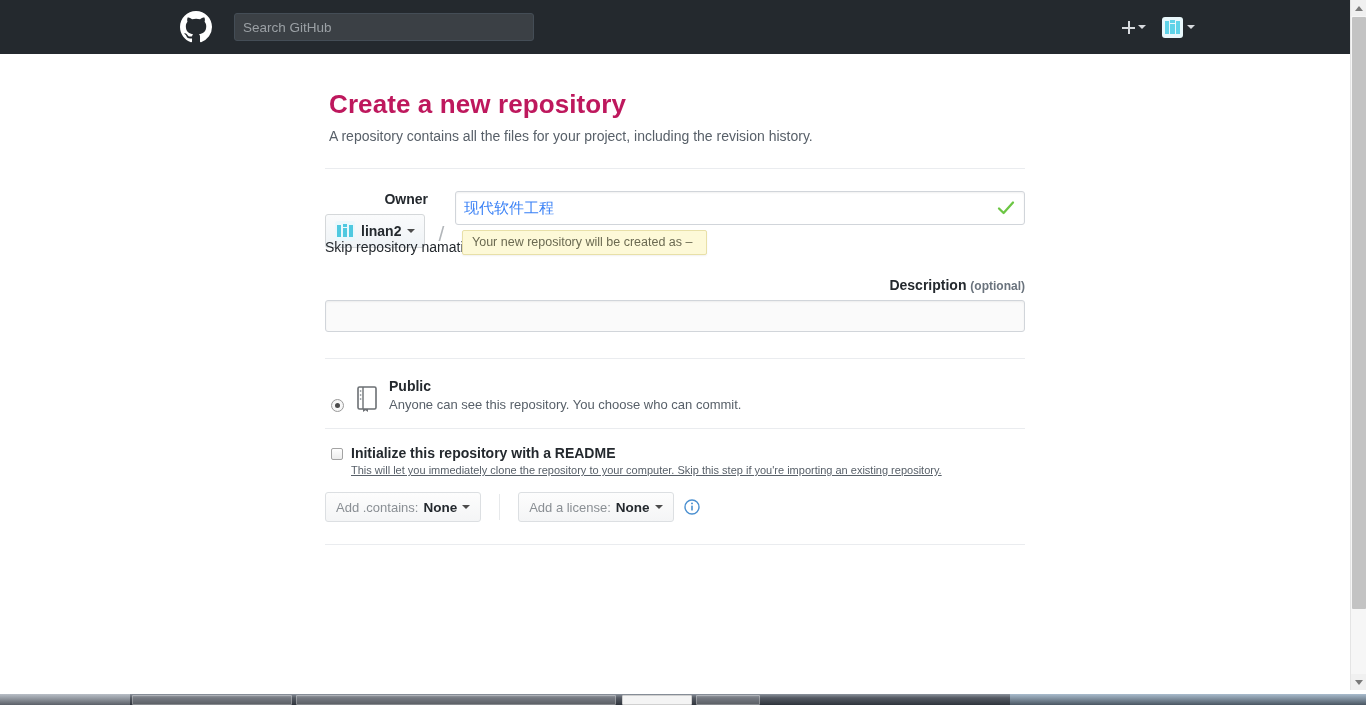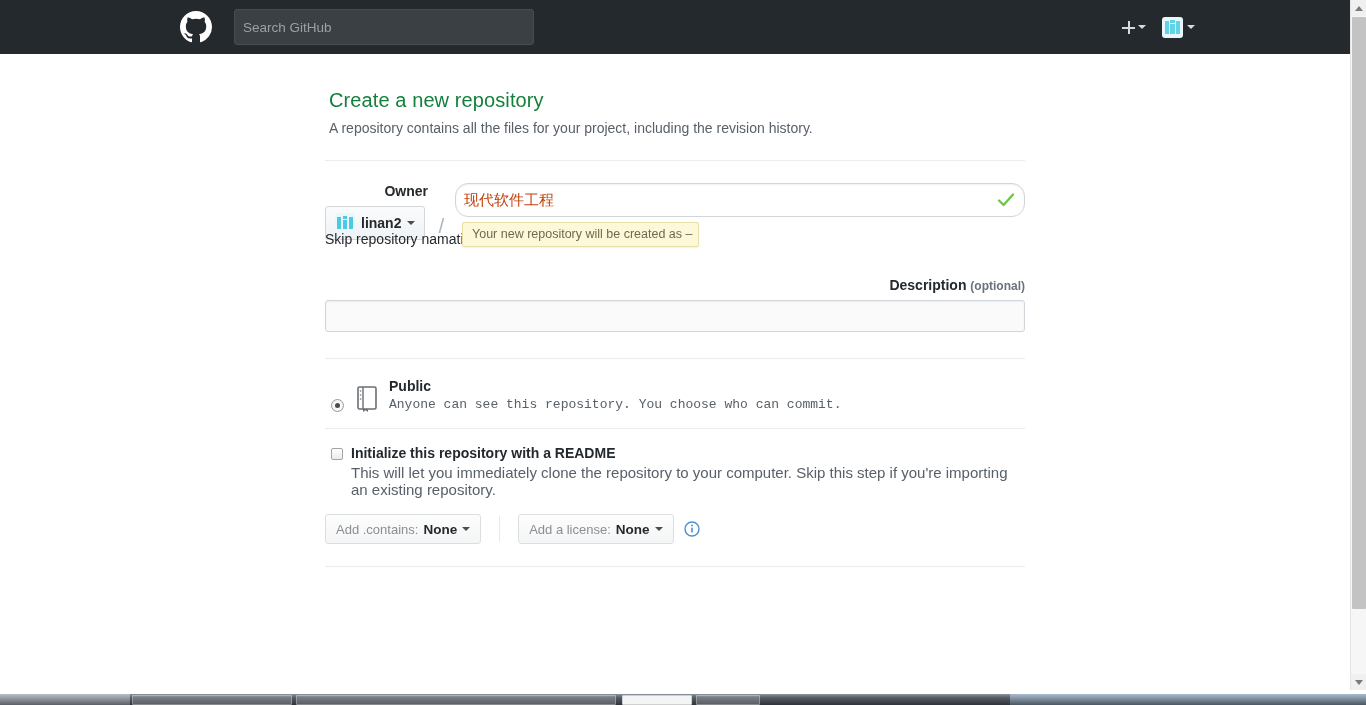--- a/index.html
+++ b/index.html
@@ -33,21 +33,21 @@
   .gh-logo {
     margin-left: 180px;
     width: 32px; height: 32px;
     display: flex; align-items: center; justify-content: center;
   }
   .gh-logo svg { fill: #ffffff; width: 32px; height: 32px; display: block; }
 
   .gh-search {
     margin-left: 22px;
     width: 300px;
-    height: 36px;
+    height: 28px;
     background: #3b4045;
     border: 1px solid #444d56;
     border-radius: 3px;
     color: #9ba0a5;
     font-size: 13.5px;
     padding: 12px 8px;
     line-height: 26px;
     outline: none;
     font-family: "Liberation Sans", sans-serif;
   }
@@ -122,23 +122,23 @@
   }
 
   .container {
     width: 700px;
     margin: 0 auto;
     padding-top: 35px;
     position: relative;
   }
 
   h1.page-title {
-    font-size: 20px;
-    font-weight: normal;
-    color: #15803d;
+    font-size: 26px;
+    font-weight: bold;
+    color: #be185d;
     margin: 0 0 8px 4px;
     letter-spacing: 0.1px;
   }
   .page-subtitle {
     font-size: 14px;
     color: #586069;
     margin: 0 0 24px 4px;
   }
 
   .rule {
@@ -196,25 +196,25 @@
     color: #b1b5b9;
     margin: 0 9px;
     line-height: 34px;
   }
 
   .name-input-wrap { position: relative; }
   .name-input {
     width: 100%;
     height: 34px;
     border: 1px solid #d1d5da;
-    border-radius: 13px;
+    border-radius: 3px;
     background: #fff;
     padding: 0 30px 0 8px;
     font-size: 15px;
-    color: #c2410c;
+    color: #3b82f6;
     outline: none;
     font-family: "Liberation Sans", sans-serif;
     box-shadow: inset 0 1px 2px rgba(27,31,35,0.065);
   }
   .check-ok {
     position: absolute;
     right: 10px; top: 8px;
     width: 18px; height: 18px;
   }
   .check-ok svg { display: block; }
@@ -228,21 +228,21 @@
   }
   .hint b { font-weight: bold; }
 
   .tooltip {
     position: absolute;
     left: 137px;
     top: -9px;
     background: #fdf9d8;
     border: 1px solid #e8e0a8;
     border-radius: 2px;
-    padding: 4px 5px 5px 9px;
+    padding: 4px 13px 5px 9px;
     font-size: 12.5px;
     color: #6b6a52;
     white-space: nowrap;
     z-index: 5;
     box-shadow: 0 1px 2px rgba(0,0,0,0.06);
   }
 
   .desc-input {
     width: 100%;
     height: 32px;
@@ -278,36 +278,36 @@
     border-radius: 50%;
     background: #4b4b4b;
   }
   .vis-icon { width: 26px; flex: none; margin-right: 8px; padding-top: 1px; }
   .vis-icon svg { display: block; }
   .vis-text .vis-title {
     font-size: 14px; font-weight: bold; color: #24292e;
     line-height: 18px;
   }
   .vis-text .vis-desc {
-    font-size: 13px; color: #586069; margin-top: 2px; font-family: Liberation Mono, monospace;
+    font-size: 13px; color: #586069; margin-top: 2px;
   }
 
   
   .readme-row { display: flex; align-items: flex-start; margin-top: 4px; }
   .readme-check {
     width: 12px; height: 12px;
     margin: 3px 8px 0 6px;
     flex: none;
     border: 1px solid #a3a3a3;
     background: linear-gradient(#fefefe, #ececec);
     border-radius: 2px;
     cursor: pointer;
   }
   .readme-title { font-size: 14px; font-weight: bold; color: #24292e; }
-  .readme-desc { font-size: 15px; color: #586069; margin-top: 3px; }
+  .readme-desc { font-size: 11px; color: #586069; margin-top: 3px; text-decoration: underline; }
 
   
   .dd-row { display: flex; align-items: center; margin-top: 16px; }
   .dd-btn {
     display: inline-flex;
     align-items: center;
     gap: 5px;
     height: 30px;
     padding: 0 10px;
     border: 1px solid #dcdfe2;
@@ -480,21 +480,21 @@
           </div>
 
           <div class="hint" style="margin-left:-130px; width:700px;">
             <span>Skip repository nam</span><span>ation? How about </span><b>verbose</b><b>-dollop.</b>
             <span class="tooltip">Your new repository will be created as –</span>
           </div>
         </div>
       </div>
 
       
-      <div style="margin-top:30px;">
+      <div style="margin-top:22px;">
         <span class="field-label">
           <span>Description</span>
           <span class="optional">(optional)</span>
         </span>
         <input class="desc-input" type="text" value="" style="">
       </div>
 
       <hr class="rule" style="margin-top:26px; margin-bottom:18px;">
 
       

